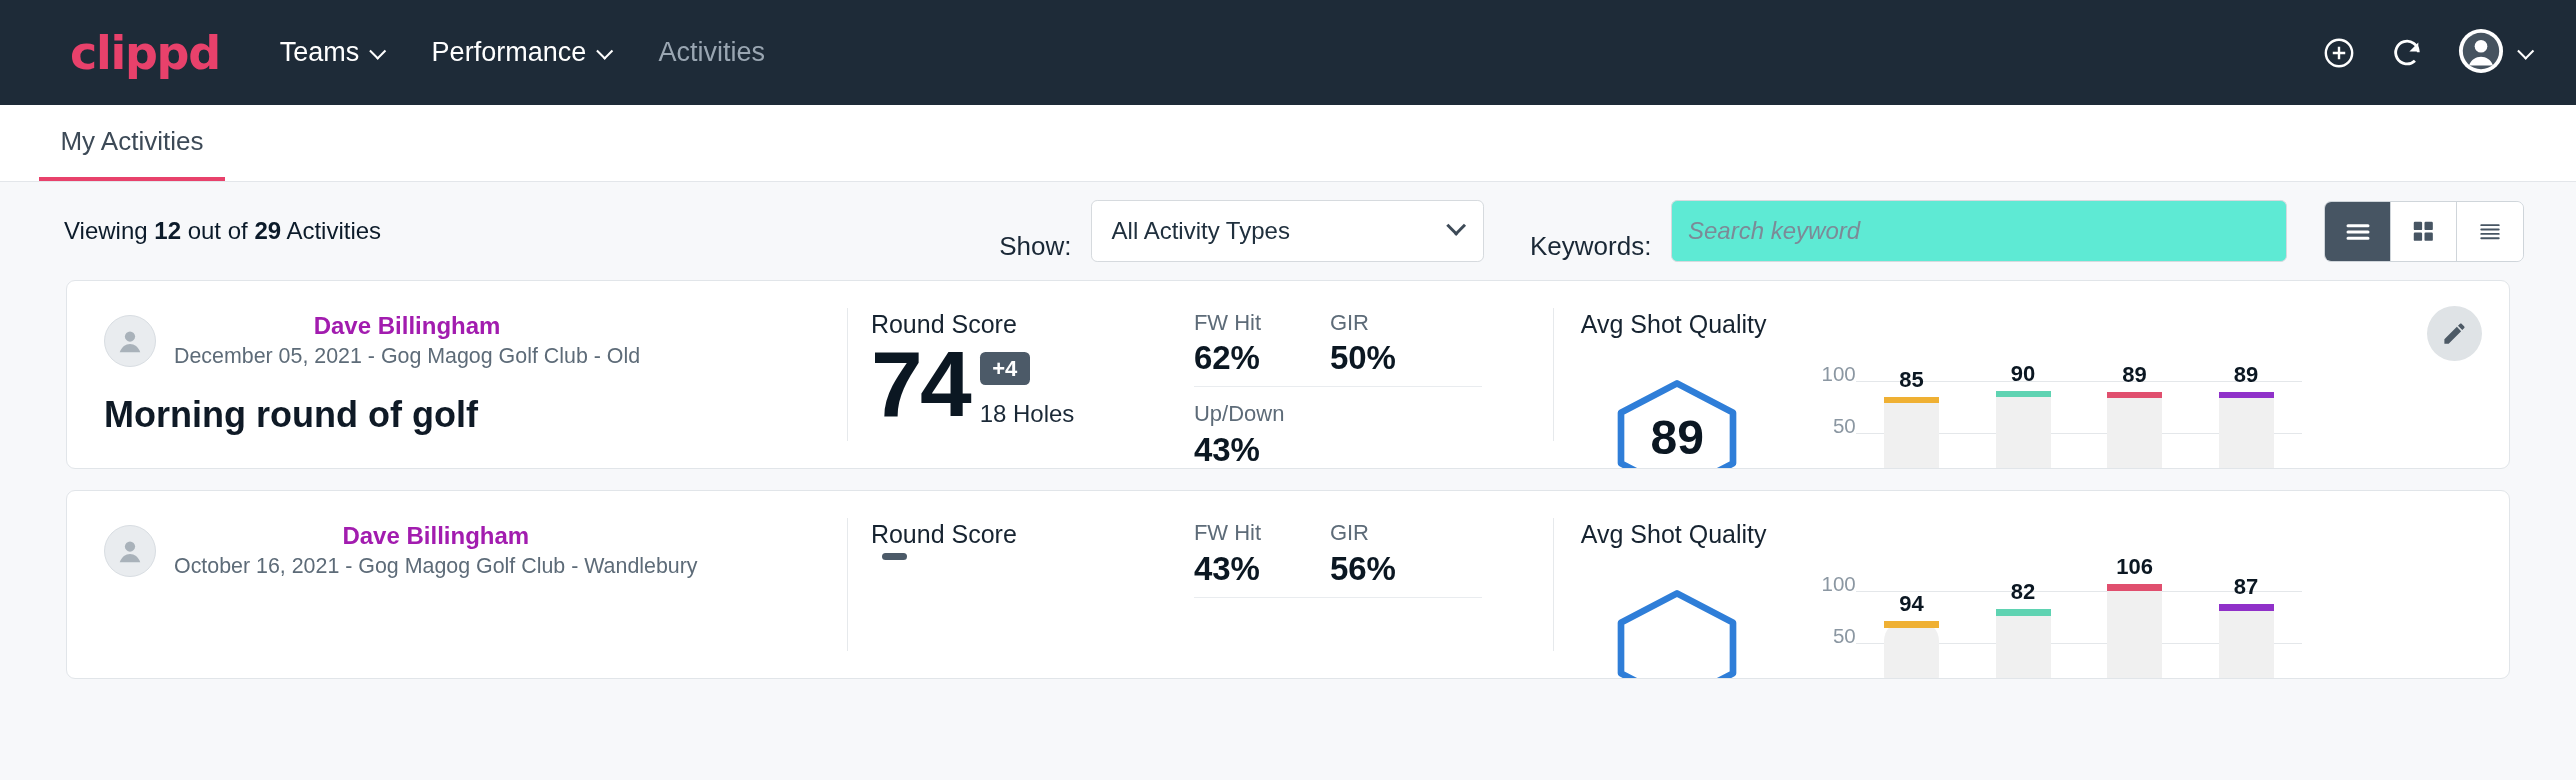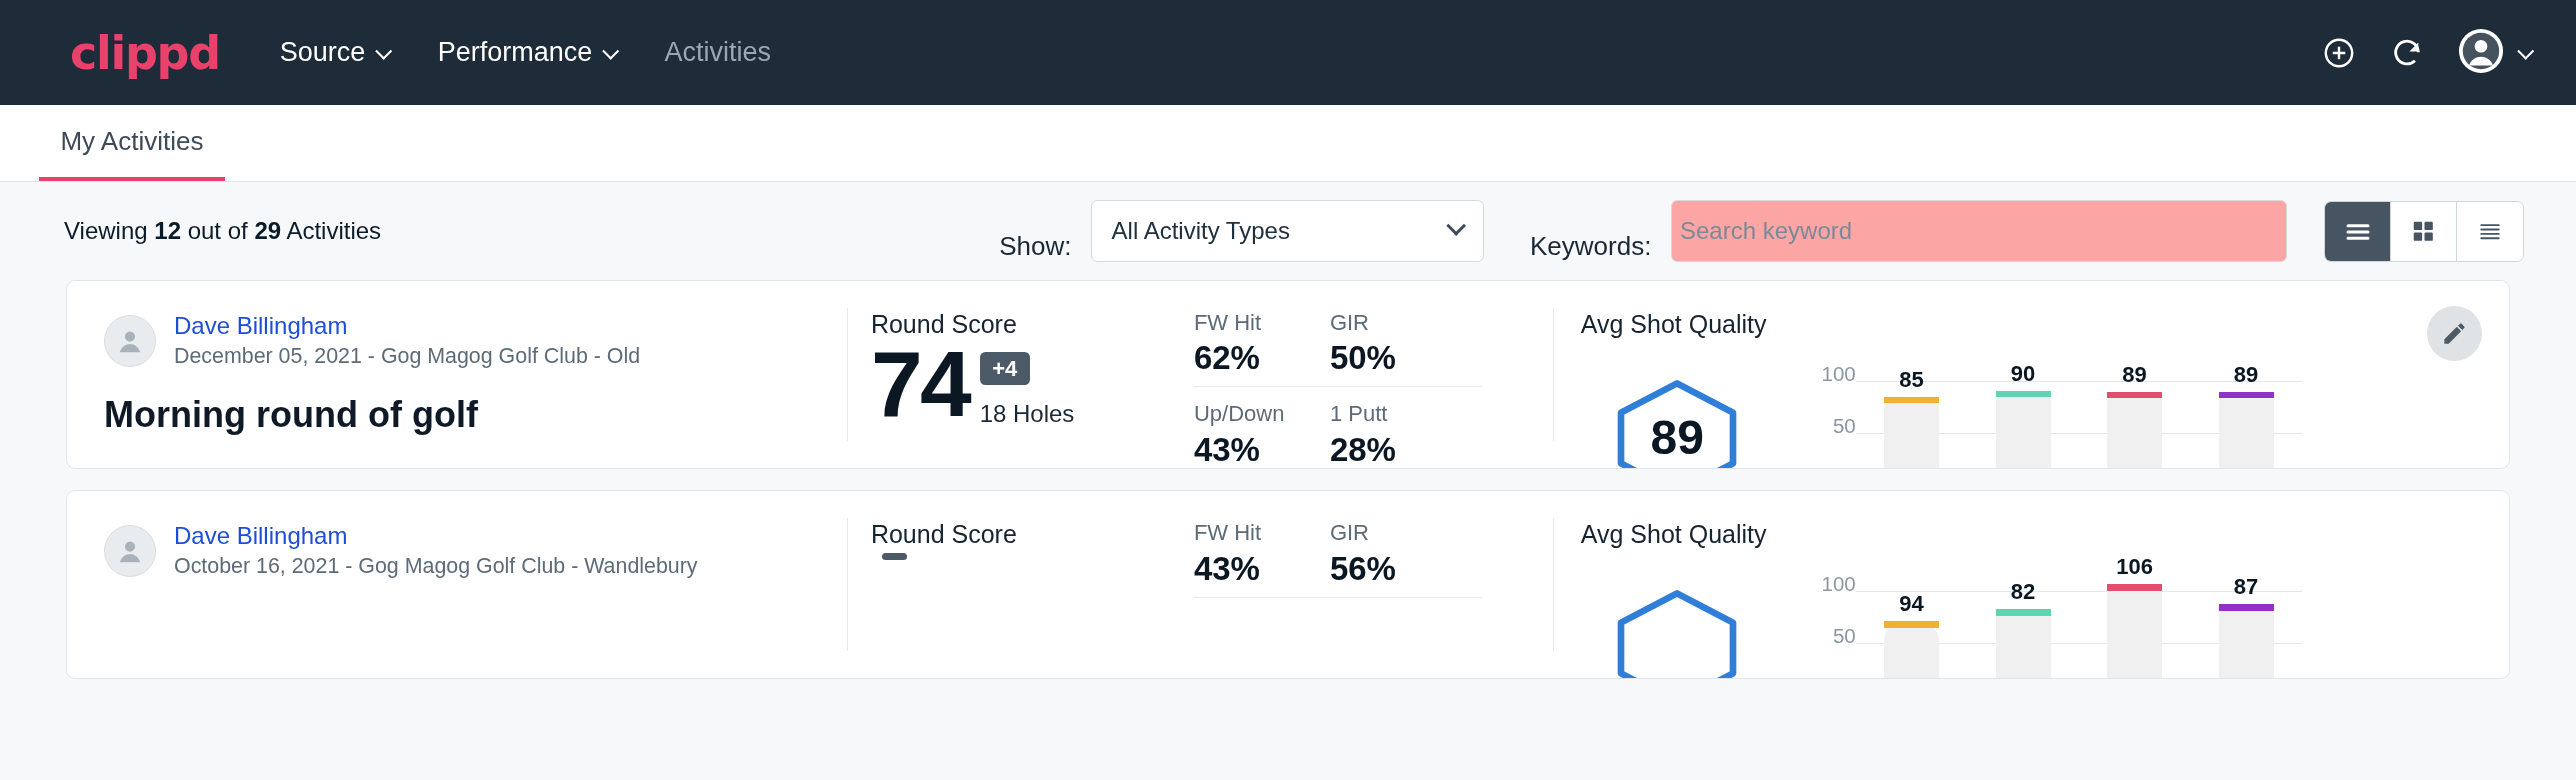--- a/index.html
+++ b/index.html
@@ -99,27 +99,28 @@
   }
   .select .sel-chev {
     margin-left: auto;
     width: 14.3px; height: 14.3px;
     border-right: 3.6px solid #3d4a57;
     border-bottom: 3.6px solid #3d4a57;
     transform: rotate(45deg) translate(-3.6px,-3.6px);
   }
   .searchbox {
     width: 616px; height: 62px;
-    background: #fca5a5;
+    background: #5eead4;
     border: 0.9px solid #d6dade;
     border-radius: 6.2px;
-    padding: 0 8px;
+    padding: 0 16px;
     font-size: 24px;
     color: #20303e;
     font-family: "Liberation Sans", sans-serif;
+    font-style: italic;
   }
   .searchbox::placeholder { color: #7c8a97; }
   .viewtoggle {
     margin-left: 37px;
     display: flex;
     border-radius: 7.1px;
     overflow: hidden;
     border: 0.9px solid #cfd5da;
     height: 61px;
   }
@@ -153,21 +154,21 @@
   }
   .person { display: flex; align-items: center; gap: 18px; }
   .pavatar {
     width: 52px; height: 52px;
     border-radius: 50%;
     background: #e9ecef;
     border: 0.9px solid #d8dde2;
     display: flex; align-items: center; justify-content: center;
     flex: none;
   }
-  .pname { font-size: 24px; font-weight: 400; color: #1d4ed8; line-height: 1.25; }
+  .pname { font-size: 24px; font-weight: 700; color: #a21caf; line-height: 1.25; text-align: center; }
   .pmeta { font-size: 21.4px; color: #5d6b78; line-height: 1.3; margin-top: 1.8px; }
   .activity-title {
     font-size: 36px; font-weight: 700; color: #0f1a26;
     margin-top: 23px;
   }
   .datasource { font-size: 20.5px; color: #6b7883; margin-top: 27px; }
 
   .vdiv { width: 0.9px; background: #e6e9ec; margin: 27px 0; flex: none; }
 
   .col-score { width: 321px; padding: 28.6px 0 0 23px; }
@@ -242,21 +243,21 @@
     cursor: pointer;
   }
 </style>
 </head>
 <body>
 
 <div class="topnav">
   <div class="logo">clippd</div>
   <div class="nav-items">
     <div class="nav-item">
-      <span>Source</span>
+      <span>Teams</span>
       <span class="chev"></span>
     </div>
     <div class="nav-item">
       <span>Performance</span>
       <span class="chev"></span>
     </div>
     <div class="nav-item muted">
       <span>Activities</span>
     </div>
   </div>
@@ -367,24 +368,20 @@
           <div class="stat-k">FW Hit</div>
           <div class="stat-v">62%</div>
         </div>
         <div class="stat-cell top">
           <div class="stat-k">GIR</div>
           <div class="stat-v">50%</div>
         </div>
         <div class="stat-cell">
           <div class="stat-k">Up/Down</div>
           <div class="stat-v">43%</div>
-        </div>
-        <div class="stat-cell">
-          <div class="stat-k">1 Putt</div>
-          <div class="stat-v">28%</div>
         </div>
       </div>
     </div>
 
     <div class="vdiv"></div>
 
     <div class="col-quality">
       <div class="sec-label">Avg Shot Quality</div>
       <div class="q-body">
         <div class="hex-wrap">

